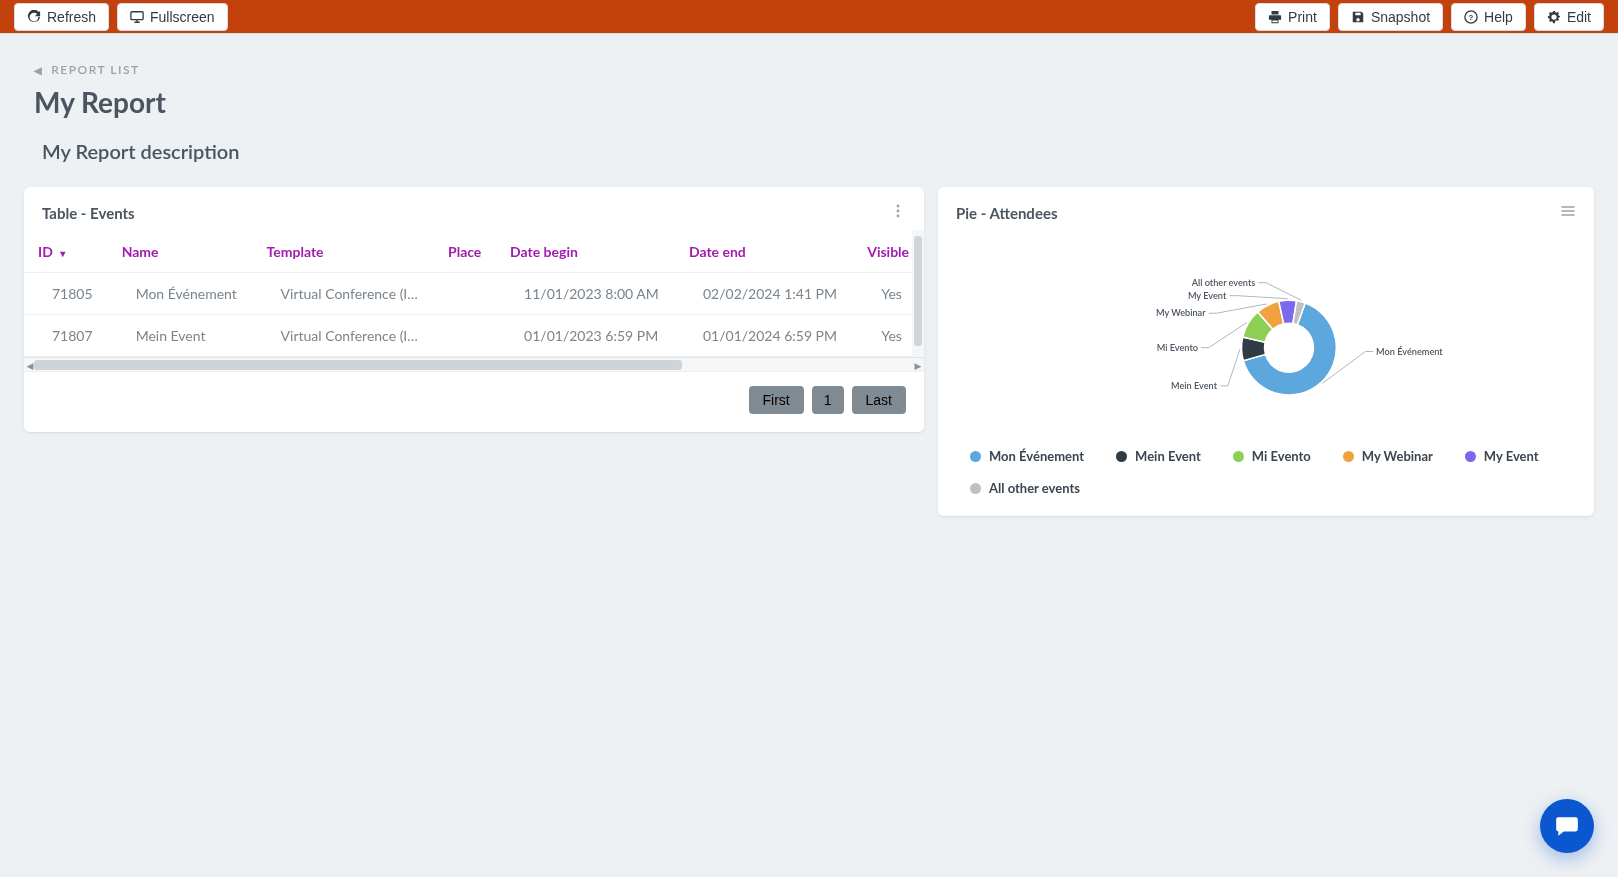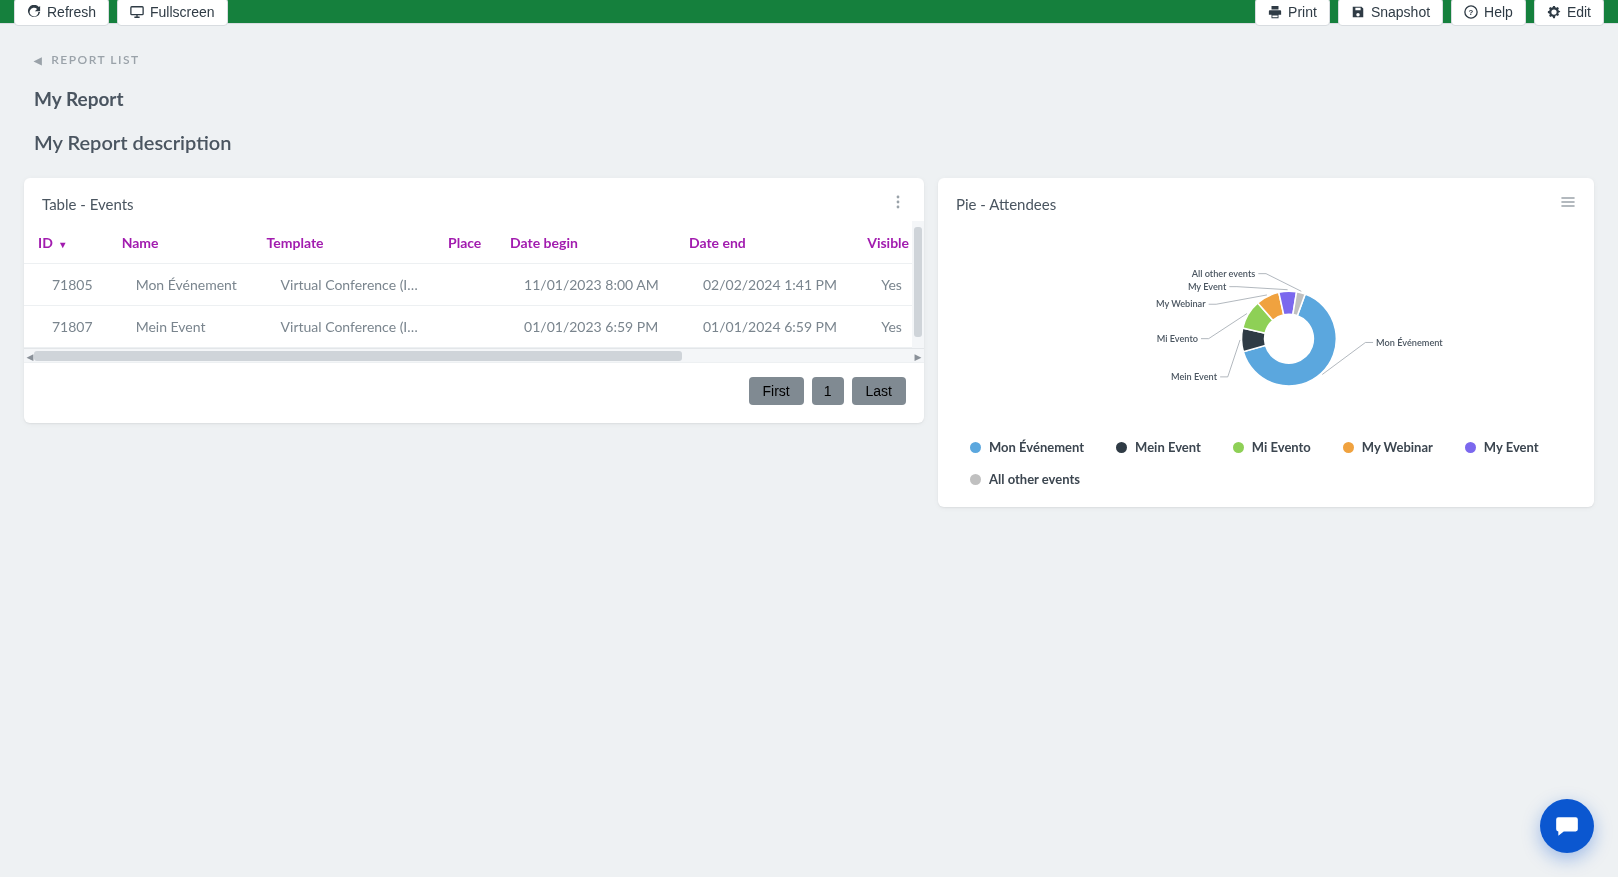--- a/index.html
+++ b/index.html
@@ -19,27 +19,27 @@
   * { box-sizing: border-box; }
   html, body { margin:0; padding:0; height:100%; }
   body {
     font-family: "Lato","Helvetica Neue",Arial,sans-serif;
     background: var(--bg);
     color: var(--text);
     font-size: 14px;
   }
   
   .topbar {
-    background:#15803d;
+    background:#c2410c;
     border-bottom:1px solid var(--border);
     padding:6px 14px;
     display:flex;
     justify-content:space-between;
     align-items:center;
-    height:24px;
+    height:34px;
   }
   .btn-group { display:flex; gap:8px; }
   .btn {
     background:#fff;
     border:1px solid var(--border);
     border-radius:4px;
     padding:5px 12px;
     font-size:14px;
     color:var(--text);
     display:inline-flex;
@@ -52,42 +52,42 @@
   .page-head { padding:28px 34px 4px; }
   .crumb {
     color:#9aa2a9;
     font-size:12px;
     letter-spacing:1.5px;
     font-weight:600;
     display:flex; align-items:center; gap:8px;
     cursor:pointer;
   }
   .page-title {
-    font-size:19px;
+    font-size:28px;
     font-weight:700;
     color:#4a5560;
-    margin:20px 0 20px;
+    margin:8px 0 20px;
   }
   .page-desc {
     font-size:20px;
     font-weight:600;
     color:#4a5560;
-    margin:0 0 20px;
+    margin:0 8px 20px;
   }
   .content { display:flex; gap:14px; padding:0 24px 24px; align-items:flex-start; }
   .card {
     background:var(--card);
     border-radius:6px;
     box-shadow:0 1px 2px rgba(0,0,0,.06), 0 1px 6px rgba(0,0,0,.04);
     position:relative;
   }
   .card-left { flex:1 1 58%; max-width:900px; }
   .card-right { flex:1 1 42%; }
   .card-head { display:flex; justify-content:space-between; align-items:center; padding:16px 18px 8px; }
-  .card-title { font-size:15px; font-weight:400; color:#4a5560;text-align:right; }
+  .card-title { font-size:15px; font-weight:700; color:#4a5560;text-align:right; }
   .card-menu { cursor:pointer; color:#9aa2a9; }
   
   .table-wrap { position:relative; border-top:1px solid transparent; }
   table { width:100%; border-collapse:collapse; }
   th, td { text-align:left; padding:12px 14px; font-size:14px; border-bottom:1px solid #edf0f2; white-space:nowrap;}
   th { font-weight:700; color:#a21caf; background:#fff; cursor:pointer; }
   td { color:#7a858e;padding-left:28px; }
   .sort-caret { margin-left:4px; font-size:10px; }
   .scroll-shell { position:relative; border-bottom:1px solid #edf0f2;}
   .hscroll { height:14px; background:#f4f6f8; border-top:1px solid #e3e6e9; position:relative; }

